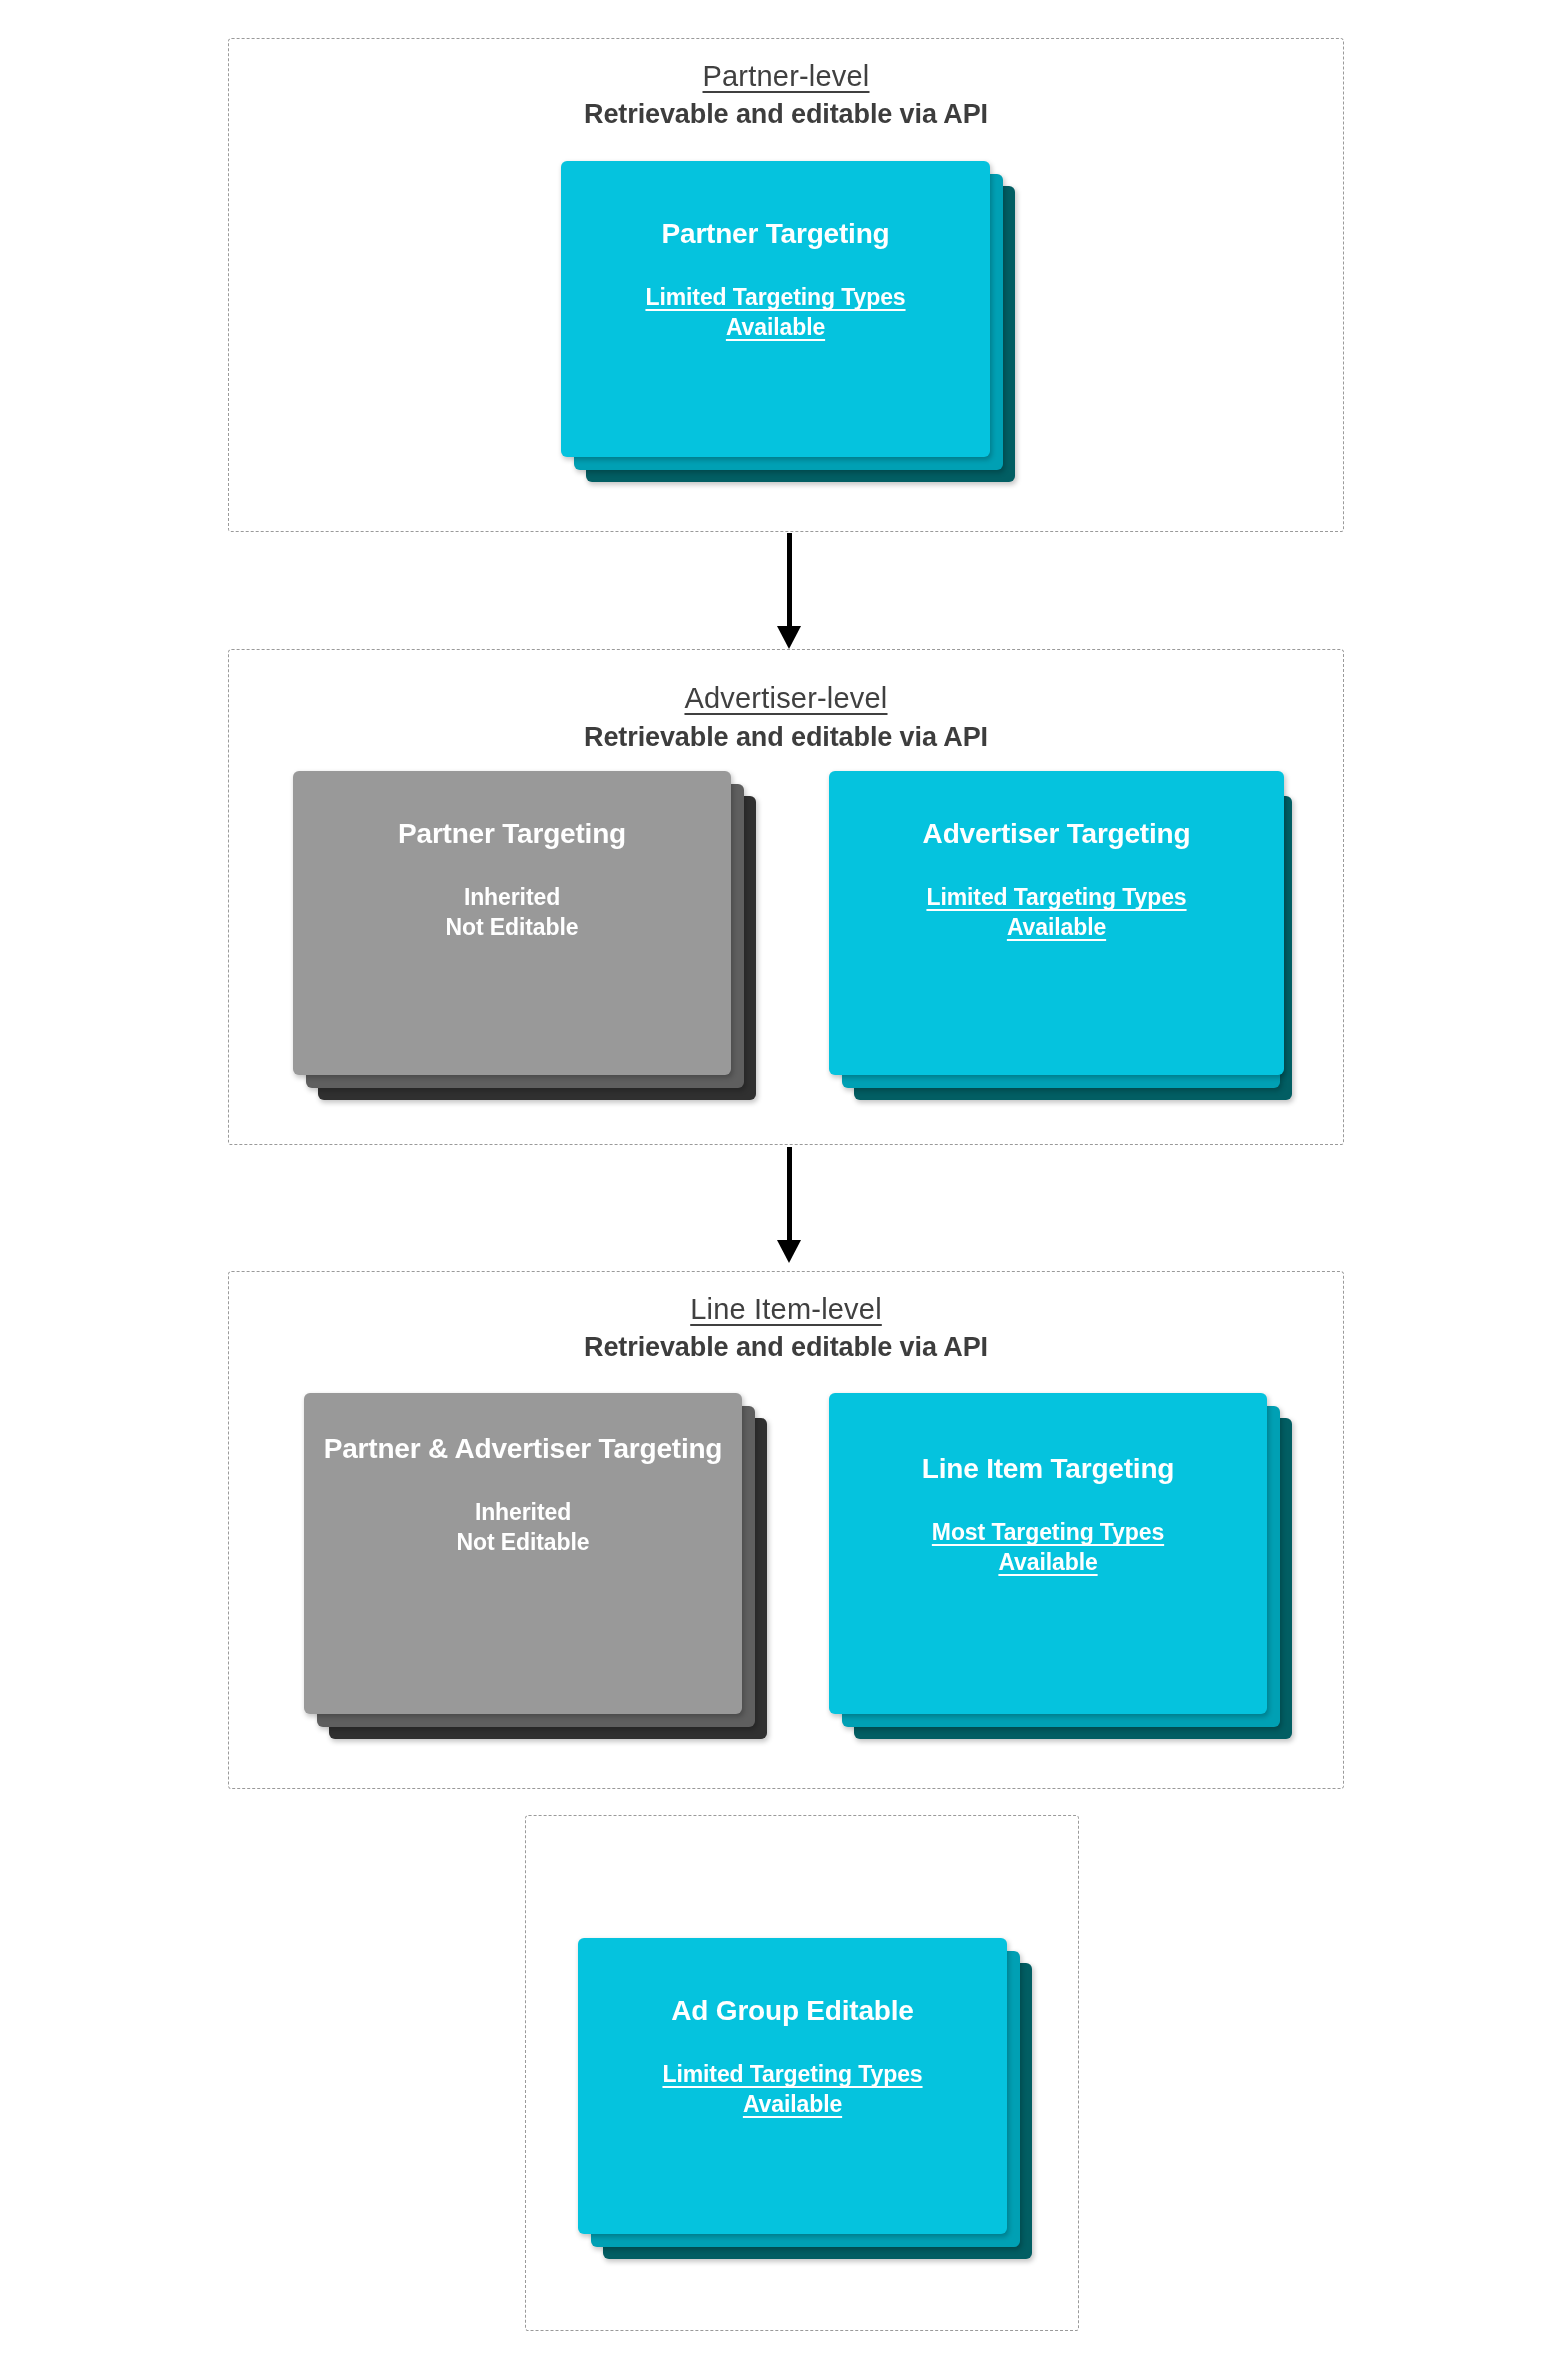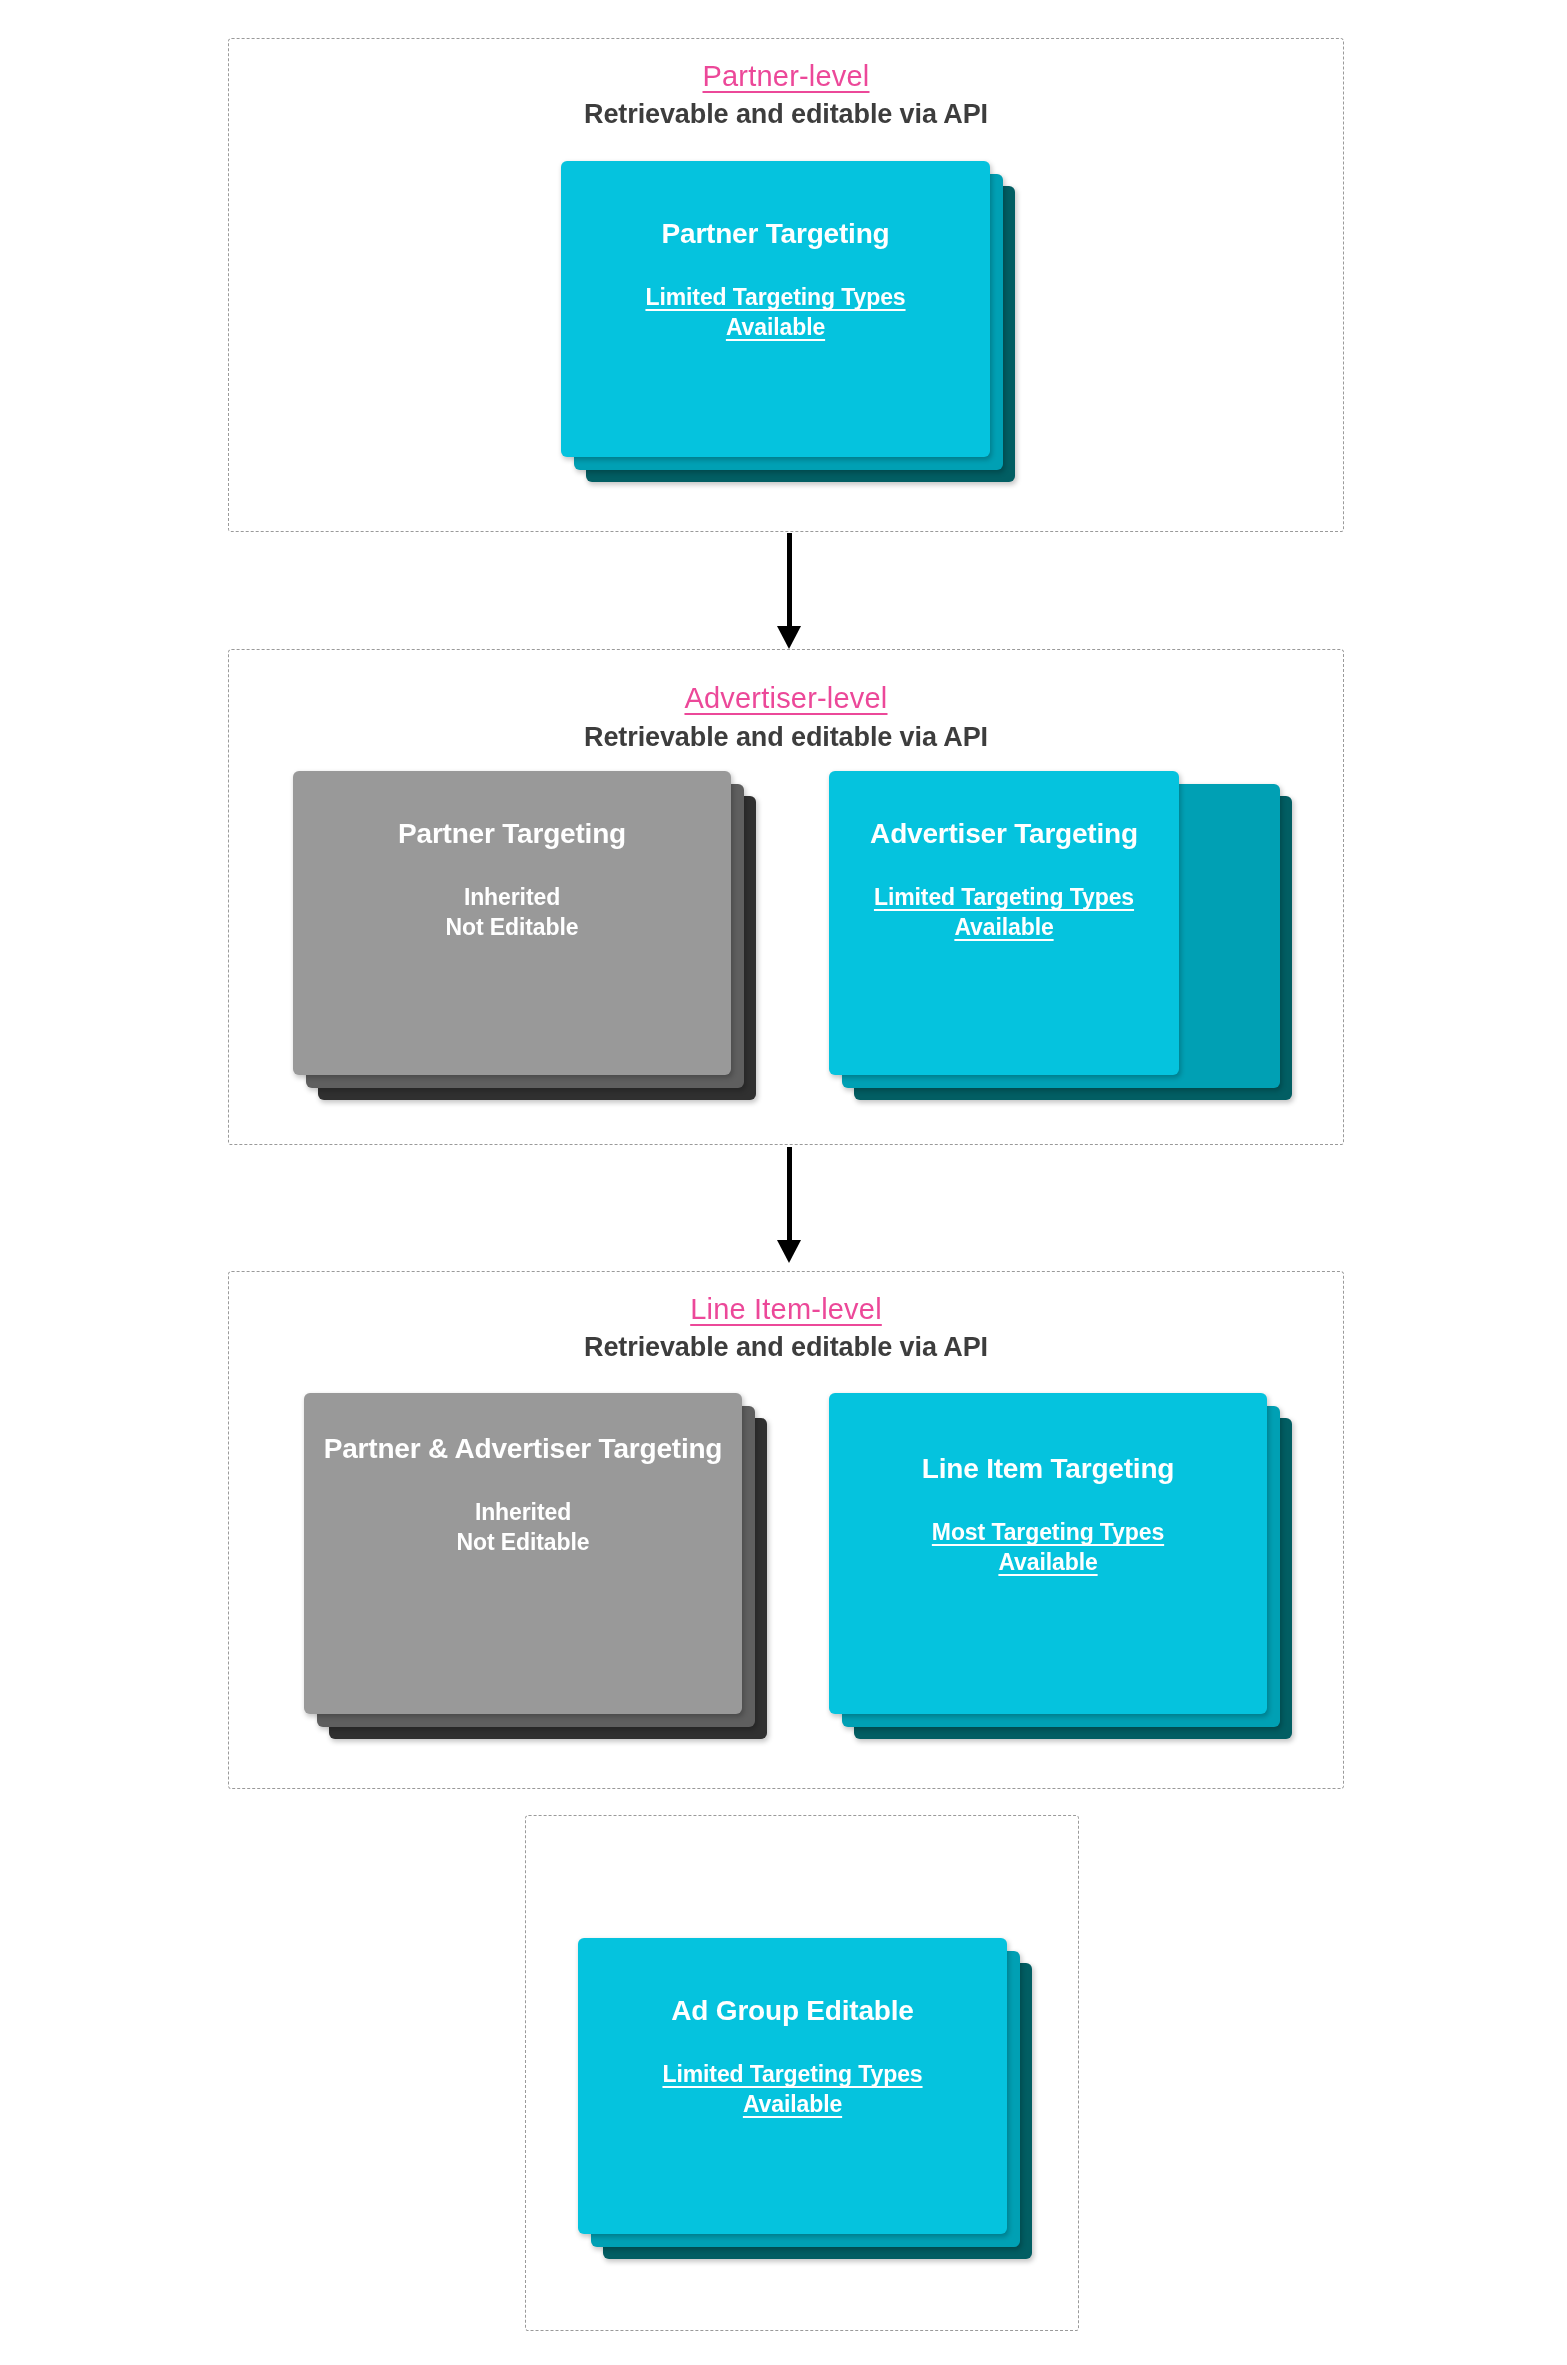--- a/index.html
+++ b/index.html
@@ -32,21 +32,21 @@
     left: 0;
     right: 0;
     text-align: center;
     pointer-events: none;
   }
 
   .level-name {
     display: inline-block;
     font-size: 29px;
     font-weight: 400;
-    color: #ec4899;
+    color: #404040;
     text-decoration: underline;
     text-underline-offset: 4.5px;
     text-decoration-thickness: 1.8px;
     letter-spacing: 0.2px;
     line-height: 1.18;
   }
 
   .level-api {
     display: block;
     margin-top: 5.4px;
@@ -180,21 +180,21 @@
             <span>Inherited</span><br>
             <span>Not Editable</span>
           </div>
         </div>
       </div>
     </div>
 
     <div class="card-stack cyan" style="left:600px; top:121px; width:482px; height:330px;">
       <div class="card-layer back" style="width:438px; height:304px;"></div>
       <div class="card-layer middle" style="width:438px; height:304px;"></div>
-      <div class="card-layer front" style="width:350px; height:304px;">
+      <div class="card-layer front" style="width:455px; height:304px;">
         <div class="card-body" style="top:45px;">
           <div class="card-title">Advertiser Targeting</div>
           <div class="card-sub underlined">
             <span>Limited Targeting Types</span><br>
             <span>Available</span>
           </div>
         </div>
       </div>
     </div>
   </div>

